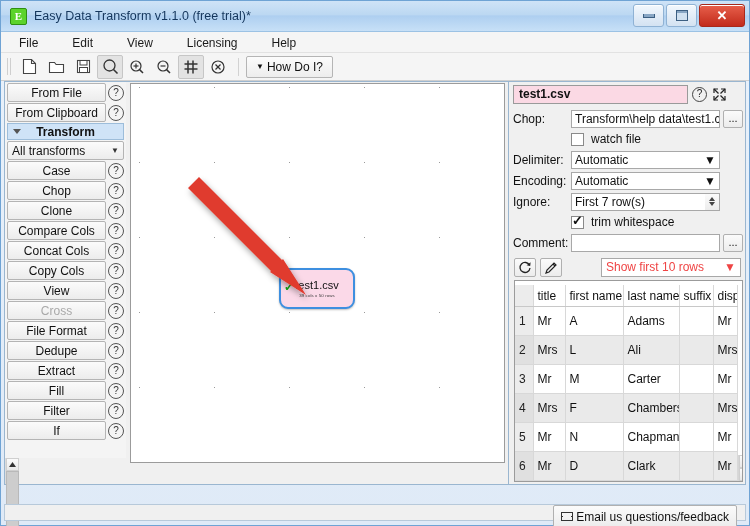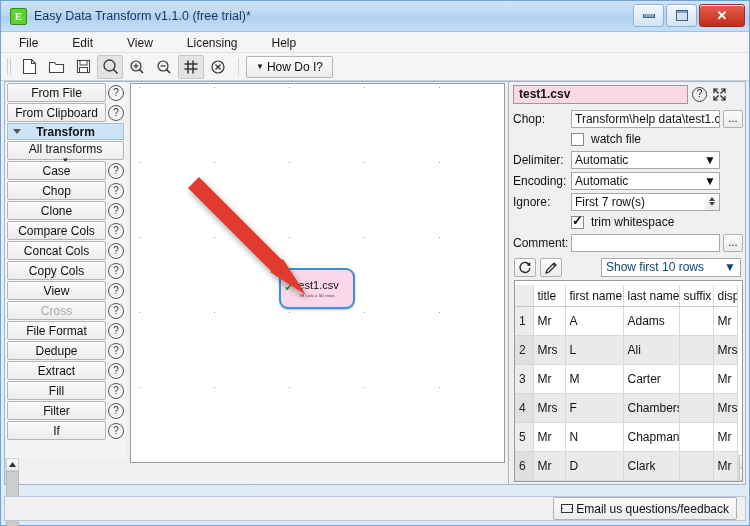--- a/index.html
+++ b/index.html
@@ -103,21 +103,21 @@
   .qmark{
     width:16px;height:16px;margin-left:2px;flex:0 0 16px;
     border:1.4px solid #555;border-radius:50%;
     font-size:10px;line-height:13px;text-align:center;color:#333;
     box-sizing:border-box;
   }
   .combo{
     margin:1px 2px;height:19px;border:1px solid #b4b4b4;border-radius:2px;
     background:linear-gradient(#fbfbfb,#ececec);
     display:flex;align-items:center;padding:0 4px;font-size:12px;color:#111;
-    box-sizing:border-box;justify-content:space-between;flex-direction:column;
+    box-sizing:border-box;justify-content:space-between;
   }
   .combo .car{font-size:8px;color:#333;}
   .vscroll{
     width:13px;background:#f0f0f0;border-left:1px solid #dcdcdc;
     display:flex;flex-direction:column;justify-content:space-between;
     position:relative;
   }
   .sc-arrow{
     height:13px;display:flex;align-items:center;justify-content:center;
     background:linear-gradient(#fbfbfb,#e8e8e8);border:1px solid #cfcfcf;box-sizing:border-box;
@@ -212,21 +212,21 @@
     display:flex;align-items:center;gap:4px;padding:3px 4px 3px 5px;
   }
   .tbtn{
     width:22px;height:19px;border:1px solid #b0b0b0;border-radius:2px;
     background:linear-gradient(#fbfbfb,#ececec);
     display:flex;align-items:center;justify-content:center;box-sizing:border-box;
   }
   .showsel{
     margin-left:auto;width:140px;height:19px;border:1px solid #a8a8a8;background:#fff;
     font-size:12px;line-height:17px;padding:0 4px;box-sizing:border-box;
-    display:flex;align-items:center;justify-content:space-between;color:#0c4a6e;
+    display:flex;align-items:center;justify-content:space-between;color:#ef4444;
   }
   .tablebox{
     flex:1;margin:0 2px 2px 5px;border:1px solid #9b9b9b;background:#fff;
     overflow:hidden;position:relative;display:flex;align-items:flex-end;
   }
   table{border-collapse:collapse;font-size:12px;width:100%;table-layout:fixed;}
   th,td{
     border-right:1px solid #d8d8d8;border-bottom:1px solid #d8d8d8;
     padding:0 4px;height:28px;text-align:left;font-weight:normal;color:#111;
     overflow:hidden;white-space:nowrap;
@@ -234,21 +234,21 @@
   th{background:#fff;border-bottom:1px solid #c8c8c8;height:21px;}
   th.idx,td.idx{width:16px;background:#ececec;text-align:left;padding-left:4px;color:#222;}
   tr.alt td{background:#eaeaea;}
   tr.alt td.idx{background:#e0e0e0;}
   .tbl-scroll{
     width:14px;flex:0 0 14px;background:#f0f0f0;border-left:1px solid #d6d6d6;
     display:flex;flex-direction:column;justify-content:space-between;position:relative;
   }
   
   .statusbar{
-    position:absolute;left:3px;right:3px;bottom:4px;height:25px;
+    position:absolute;left:3px;right:3px;bottom:4px;height:17px;
     background:#f0f0f0;border:1px solid #b7c9da;box-sizing:border-box;
     display:flex;justify-content:flex-end;padding-right:8px;
   }
   .emailbtn{
     height:21px;border:1px solid #b0b0b0;border-radius:2px;
     background:linear-gradient(#fbfbfb,#ececec);
     display:flex;align-items:center;gap:3px;padding:0 7px;
     font-size:12px;color:#111;
   }
   .env{width:12px;height:9px;border:1.2px solid #333;position:relative;box-sizing:border-box;}

